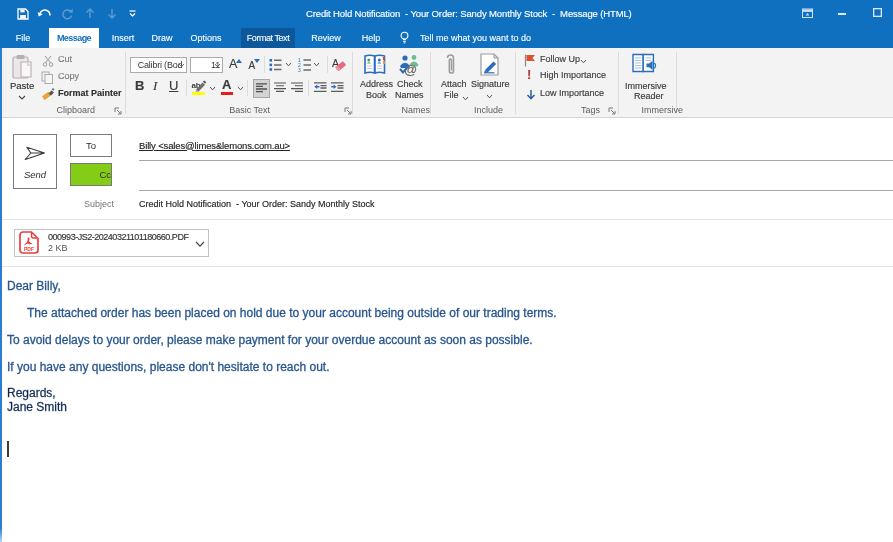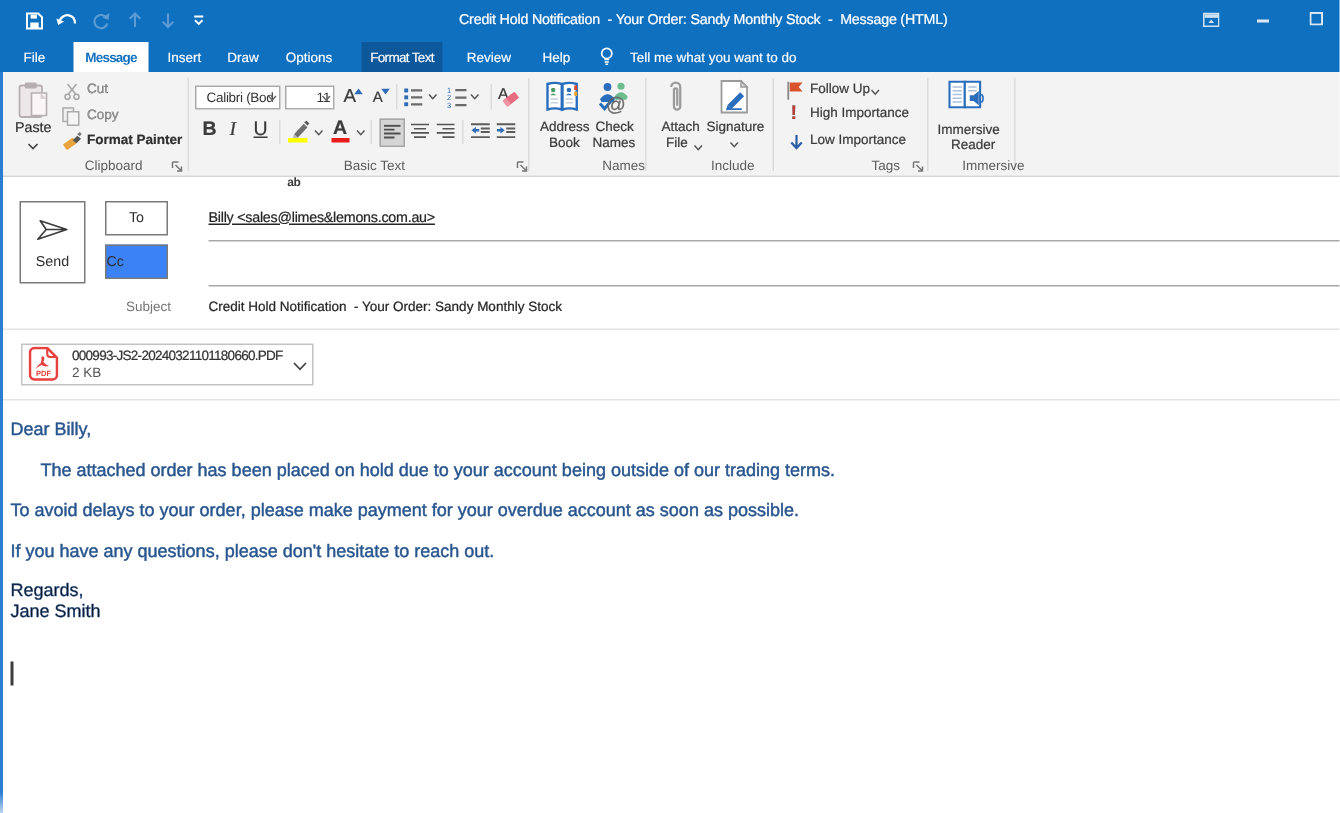--- a/index.html
+++ b/index.html
@@ -149,21 +149,21 @@
 <svg class="a" style="left:334px;top:60px" width="13" height="12" viewBox="0 0 13 12">
   <g transform="rotate(-38 6.5 6)">
     <rect x="1.5" y="3.6" width="10" height="5.2" rx="1" fill="#e56b81"></rect>
     <rect x="1.5" y="3.6" width="3" height="5.2" rx="1" fill="#ef93a4"></rect>
   </g>
 </svg>
 <div class="rt" style="left:135px;top:80px;font-size:13px;font-weight:bold;">B</div>
 <div class="rt" style="left:153px;top:80px;font-size:13px;font-style:italic;font-family:'Liberation Serif',serif;">I</div>
 <div class="rt" style="left:169px;top:80px;font-size:13px;text-decoration:underline;">U</div>
 <div class="a" style="left:186px;top:80px;width:1px;height:16px;background:#dcdcdc;"></div>
-<div class="a" style="left:191.5px;top:81px;font-size:8px;color:#3b3b3b;font-weight:bold;letter-spacing:-0.3px;margin-top:36px;">ab</div>
+<div class="a" style="left:191.5px;top:81px;font-size:8px;color:#3b3b3b;font-weight:bold;letter-spacing:-0.3px;">ab</div>
 <svg class="a" style="left:193px;top:80px" width="14" height="16" viewBox="0 0 14 16">
   <path d="M3 9.5 L9.5 2.5 L12 4.8 L5.5 11.8 z" fill="#6f6f6f"></path>
   <path d="M3 9.5 L5.5 11.8 L2 13 z" fill="#b5b5b5"></path>
   <path d="M9.8 1.5 l1.5-1 l2 1.8 l-1.3 1.4 z" fill="#555"></path>
 </svg>
 <div class="a" style="left:191.5px;top:91.5px;width:13px;height:3.2px;background:#ffff00;"></div>
 <svg class="chev" style="left:209px;top:86px" width="7" height="5" viewBox="0 0 7 5">
     <path d="M1 1 L3.5 3.8 L6 1" fill="none" stroke="#555" stroke-width="1"></path>
   </svg>
 <div class="rt" style="left:222px;top:79px;font-size:13px;font-weight:bold;">A</div>
@@ -265,28 +265,28 @@
   <path d="M1 1.5 h10.2 v17 h-10.2 z" fill="#fff" stroke="#2a6dbd" stroke-width="1.4"></path>
   <path d="M11.2 1.5 h10.2 v17 h-10.2 z" fill="#fff" stroke="#2a6dbd" stroke-width="1.4"></path>
   <path d="M3 5 h6.2 M3 7.5 h6.2 M3 10 h6.2 M3 12.5 h6.2 M3 15 h6.2 M13.5 5 h5.6 M13.5 7.5 h5.6" stroke="#aac1dd" stroke-width="1"></path>
   <path d="M14.5 10.5 h2.6 l3.4-2.8 v9.4 l-3.4-2.8 h-2.6 z" fill="#2a6dbd"></path>
   <path d="M22.3 9.8 a4.2 4.2 0 0 1 0 5.6" fill="none" stroke="#2a6dbd" stroke-width="1.2"></path>
 </svg>
 <div class="rt" style="left:625px;top:80.5px;">Immersive</div>
 <div class="rt" style="left:634px;top:90.6px;">Reader</div>
 <div class="gl" style="left:608px;width:75px;">Immersive</div>
 
-<div class="a" style="left:13px;top:134px;width:44px;height:55px;border:1px solid #7a7a7a;background:#fff;">
+<div class="a" style="left:13px;top:134px;width:44px;height:55px;border:1px solid #7a7a7a;background:#fff;font-style:italic;">
   <svg style="position:absolute;left:10px;top:11px" width="22" height="15" viewBox="0 0 22 15">
     <path d="M1.2 13.5 L20.5 7 L2.8 1.2 L6.8 7 z M6.8 7 L20.5 7" fill="none" stroke="#3b3b3b" stroke-width="1.1" stroke-linejoin="round"></path>
   </svg>
   <div style="position:absolute;left:0;top:34px;width:100%;text-align:center;font-size:9.5px;color:#2e2e2e;">Send</div>
 </div>
 <div class="a" style="left:70px;top:134px;width:42px;height:23px;border:1px solid #7a7a7a;background:#fff;text-align:center;font-size:9.5px;color:#2e2e2e;line-height:21px;">To</div>
-<div class="a" style="left:70px;top:163px;width:42px;height:23px;border:1px solid #7a7a7a;background:#3b82f6;text-align:left;font-size:9.5px;color:#2e2e2e;line-height:21px;">Cc</div>
+<div class="a" style="left:70px;top:163px;width:42px;height:23px;border:1px solid #7a7a7a;background:#84cc16;text-align:right;font-size:9.5px;color:#2e2e2e;line-height:21px;">Cc</div>
 
 <div class="a" style="left:139px;top:139.5px;font-size:9.5px;letter-spacing:-0.15px;line-height:11px;color:#252525;text-decoration:underline;-webkit-text-stroke:0.15px #252525;">Billy &lt;sales@limes&amp;lemons.com.au&gt;</div>
 <div class="a" style="left:139px;top:160px;width:754px;height:1px;background:#a8a8a8;"></div>
 <div class="a" style="left:139px;top:190px;width:754px;height:1px;background:#a8a8a8;"></div>
 
 <div class="a" style="left:84px;top:198.7px;font-size:9px;line-height:11px;color:#757575;">Subject</div>
 <div class="a" style="left:139px;top:198.7px;font-size:9px;line-height:11px;color:#252525;white-space:pre;-webkit-text-stroke:0.15px #252525;">Credit Hold Notification  - Your Order: Sandy Monthly Stock</div>
 
 <div class="a" style="left:0px;top:219px;width:893px;height:1px;background:#e4e4e4;"></div>
 

